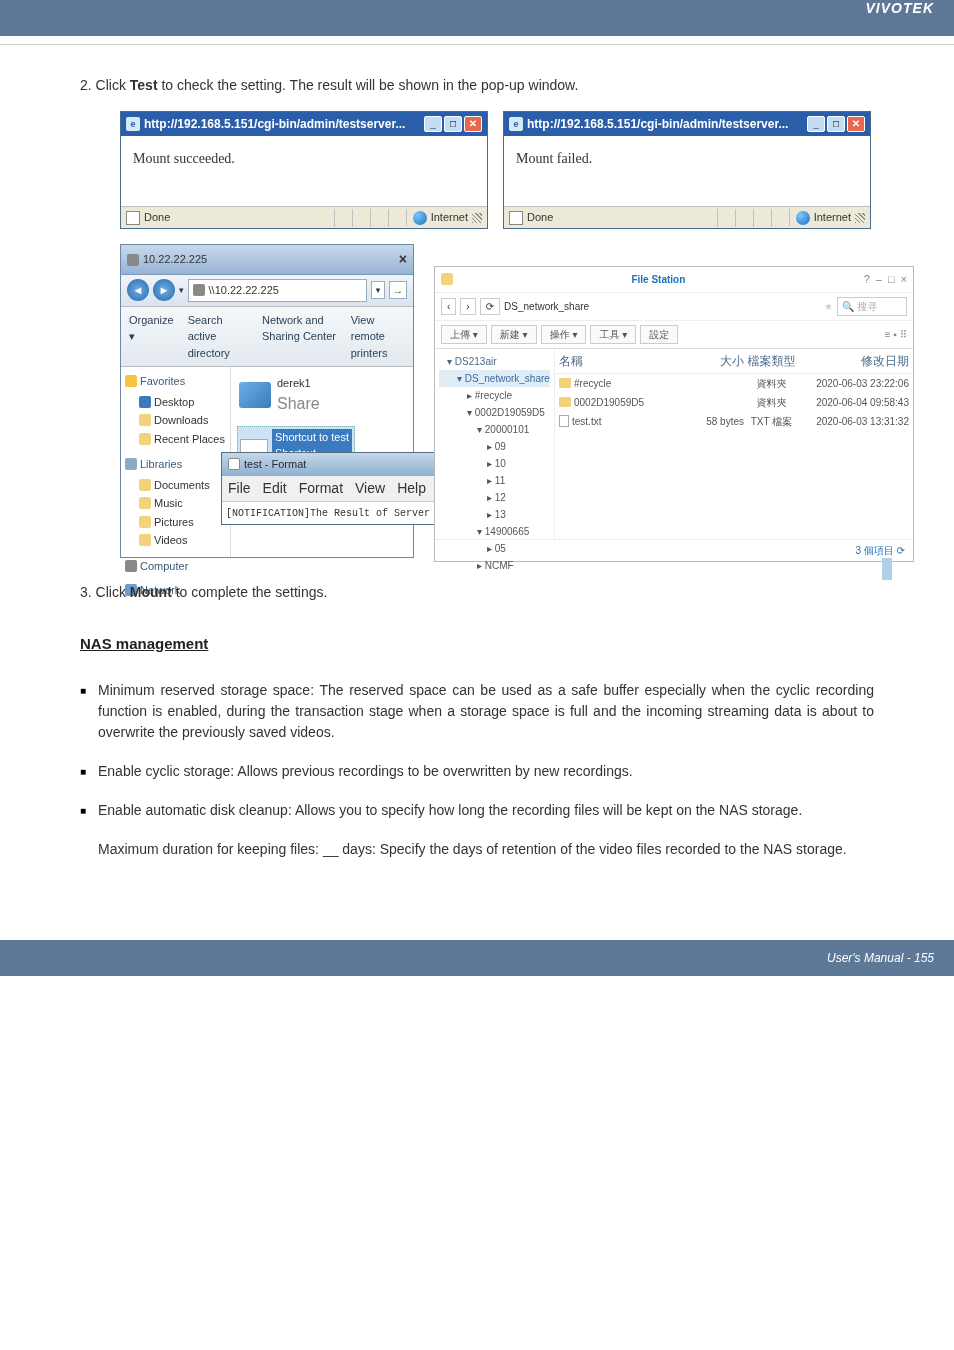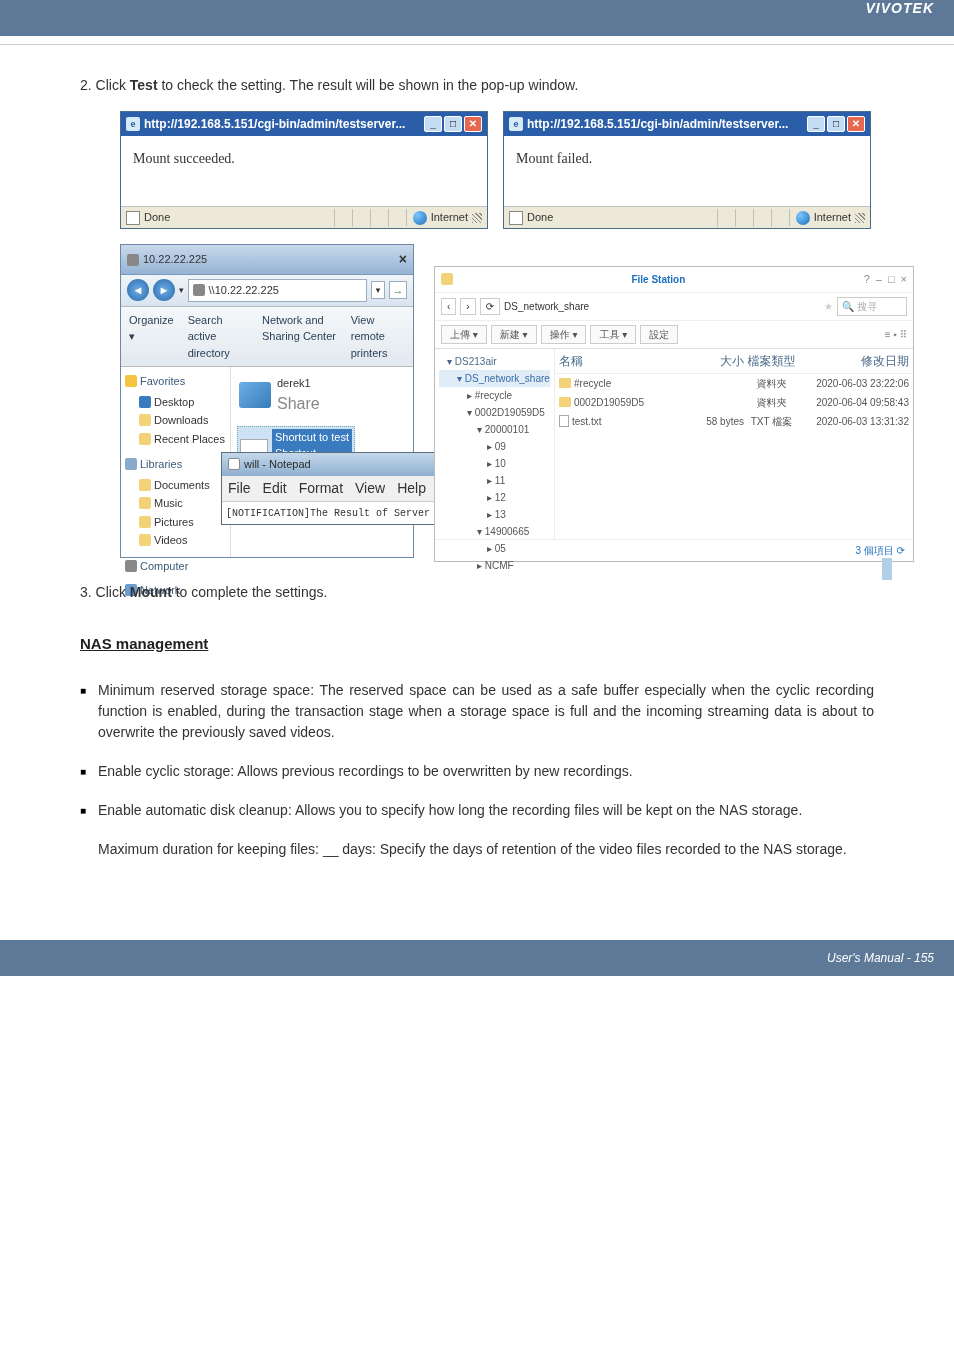--- a/index.html
+++ b/index.html
@@ -727,21 +727,21 @@
               <div class="file-info" style="color:#fff;background:#3a7abf;padding:0 3px;">
                 <div>Shortcut to test</div>
                 <div>Shortcut</div>
                 <div>1 KB</div>
               </div>
             </div>
 
             <div class="notepad-window">
               <div class="notepad-title">
                 <span class="mini-icon" style="background:#fff;border:1px solid #888"></span>
-                <span>will - Notepad</span>
+                <span>test - Format</span>
               </div>
               <div class="notepad-menu">
                 <span>File</span>
                 <span>Edit</span>
                 <span>Format</span>
                 <span>View</span>
                 <span>Help</span>
               </div>
               <div class="notepad-body">[NOTIFICATION]The Result of Server Test of Your IP Cam</div>
             </div>

